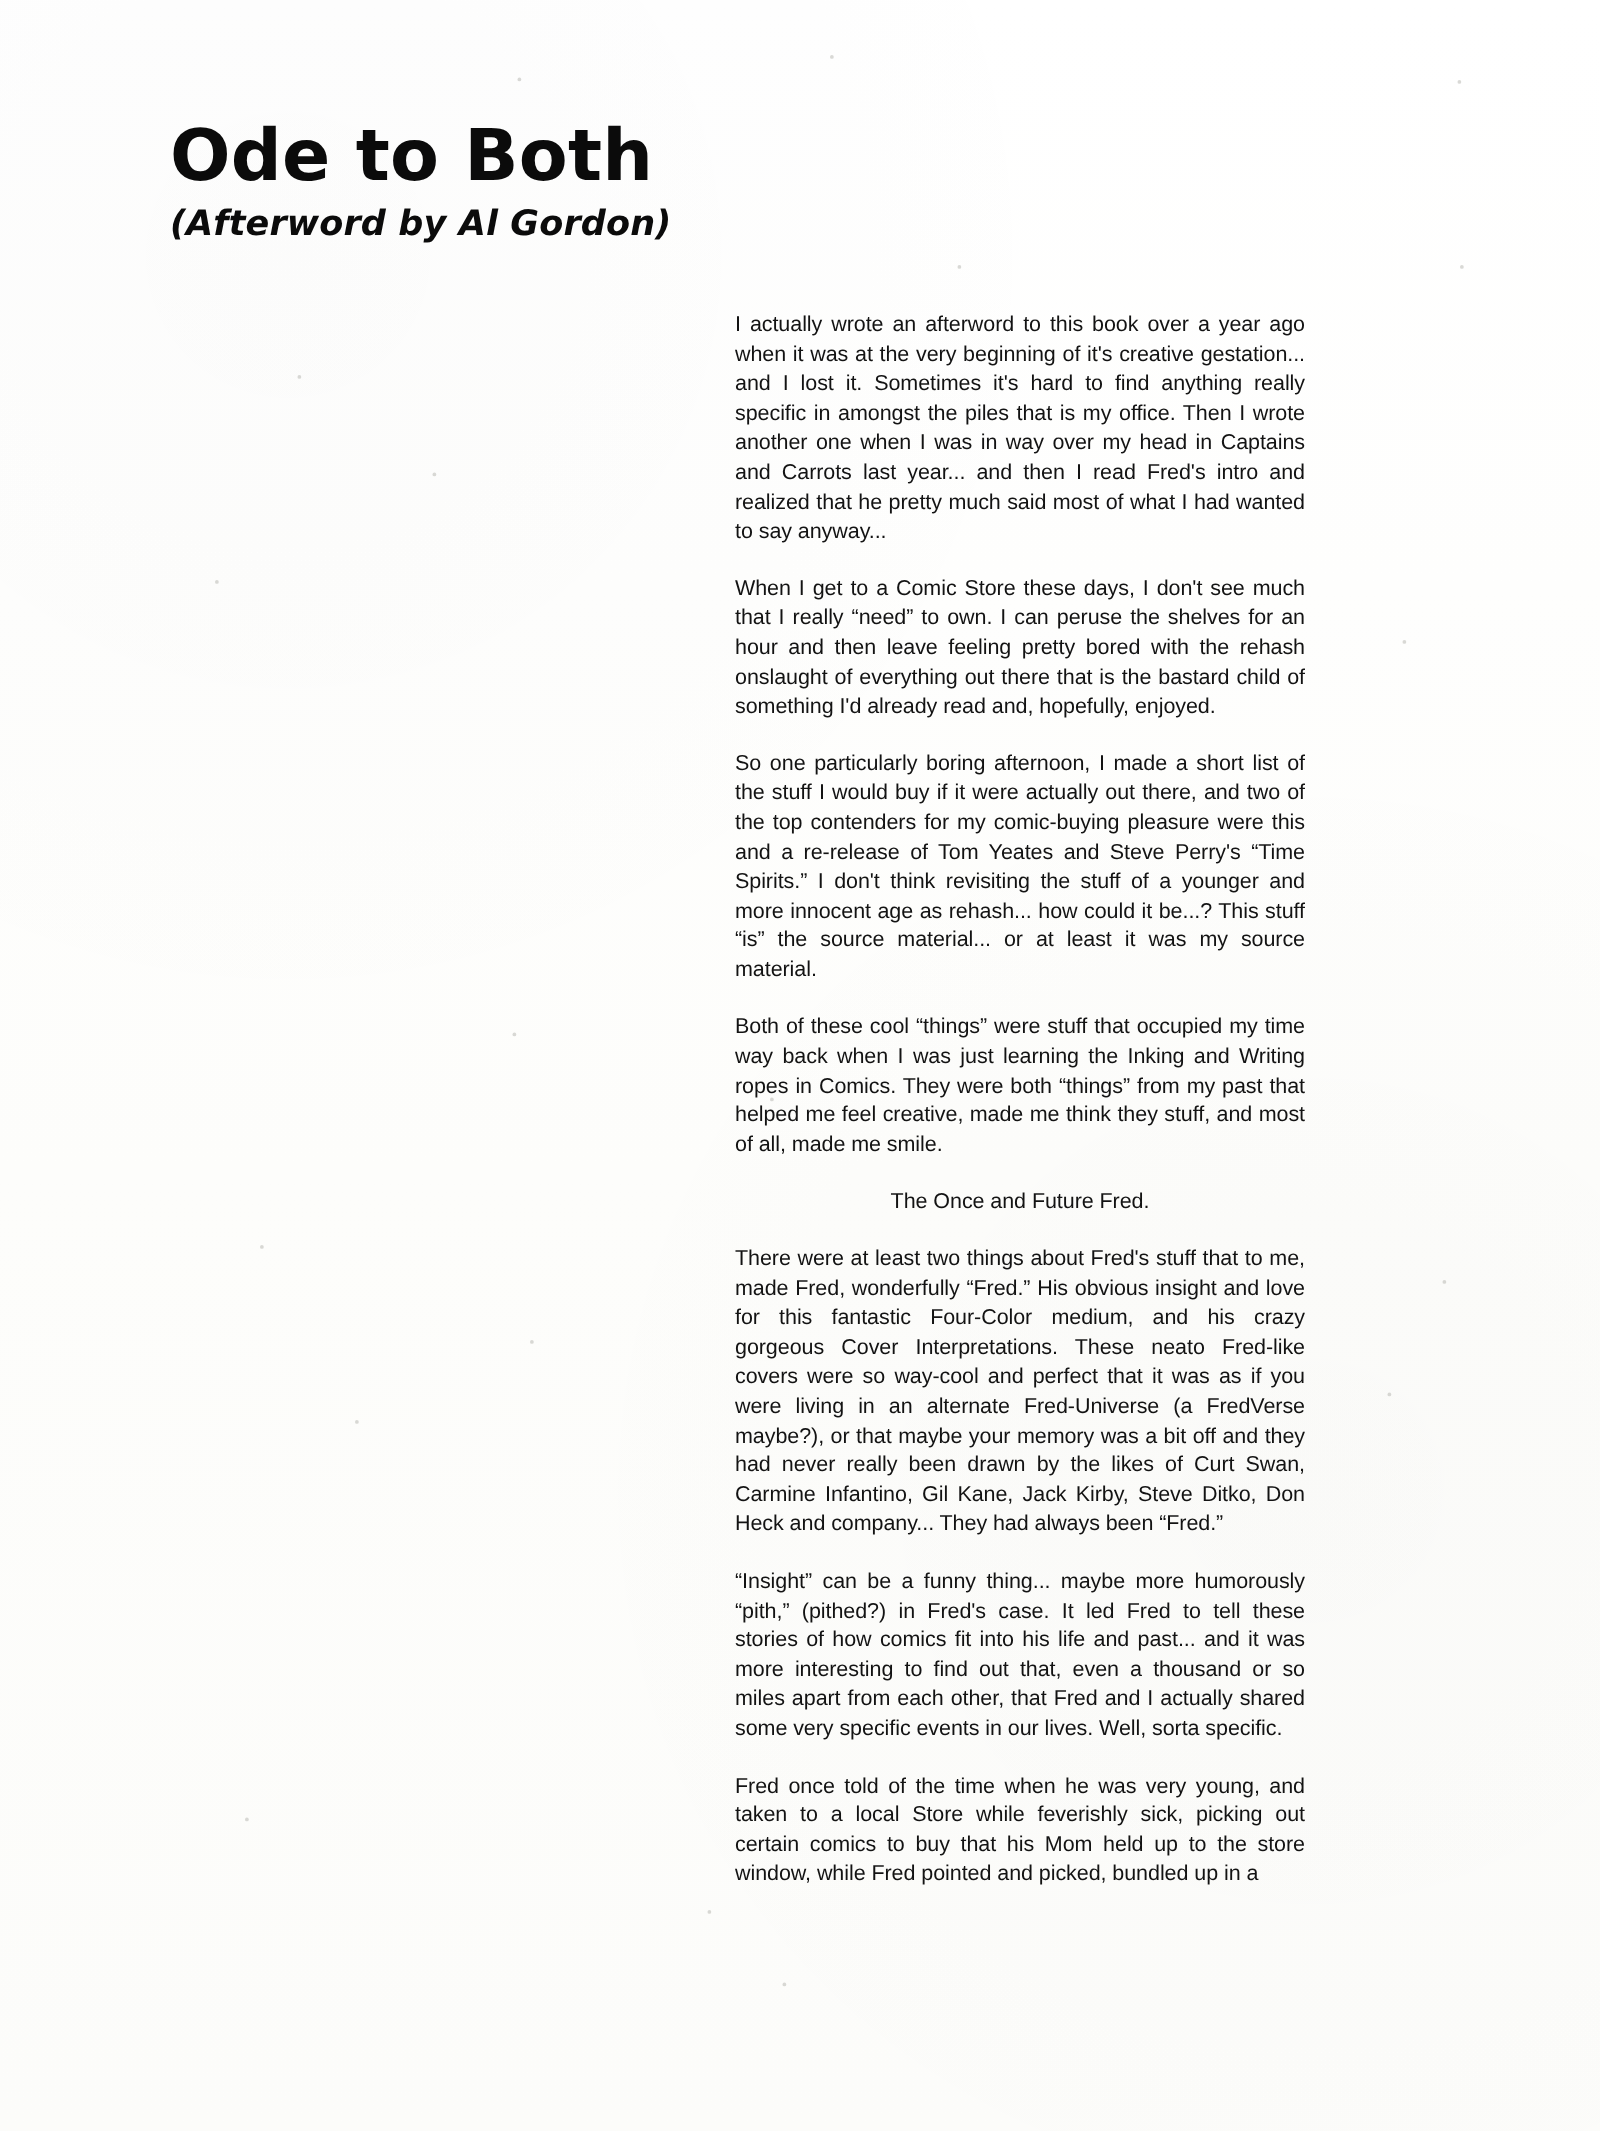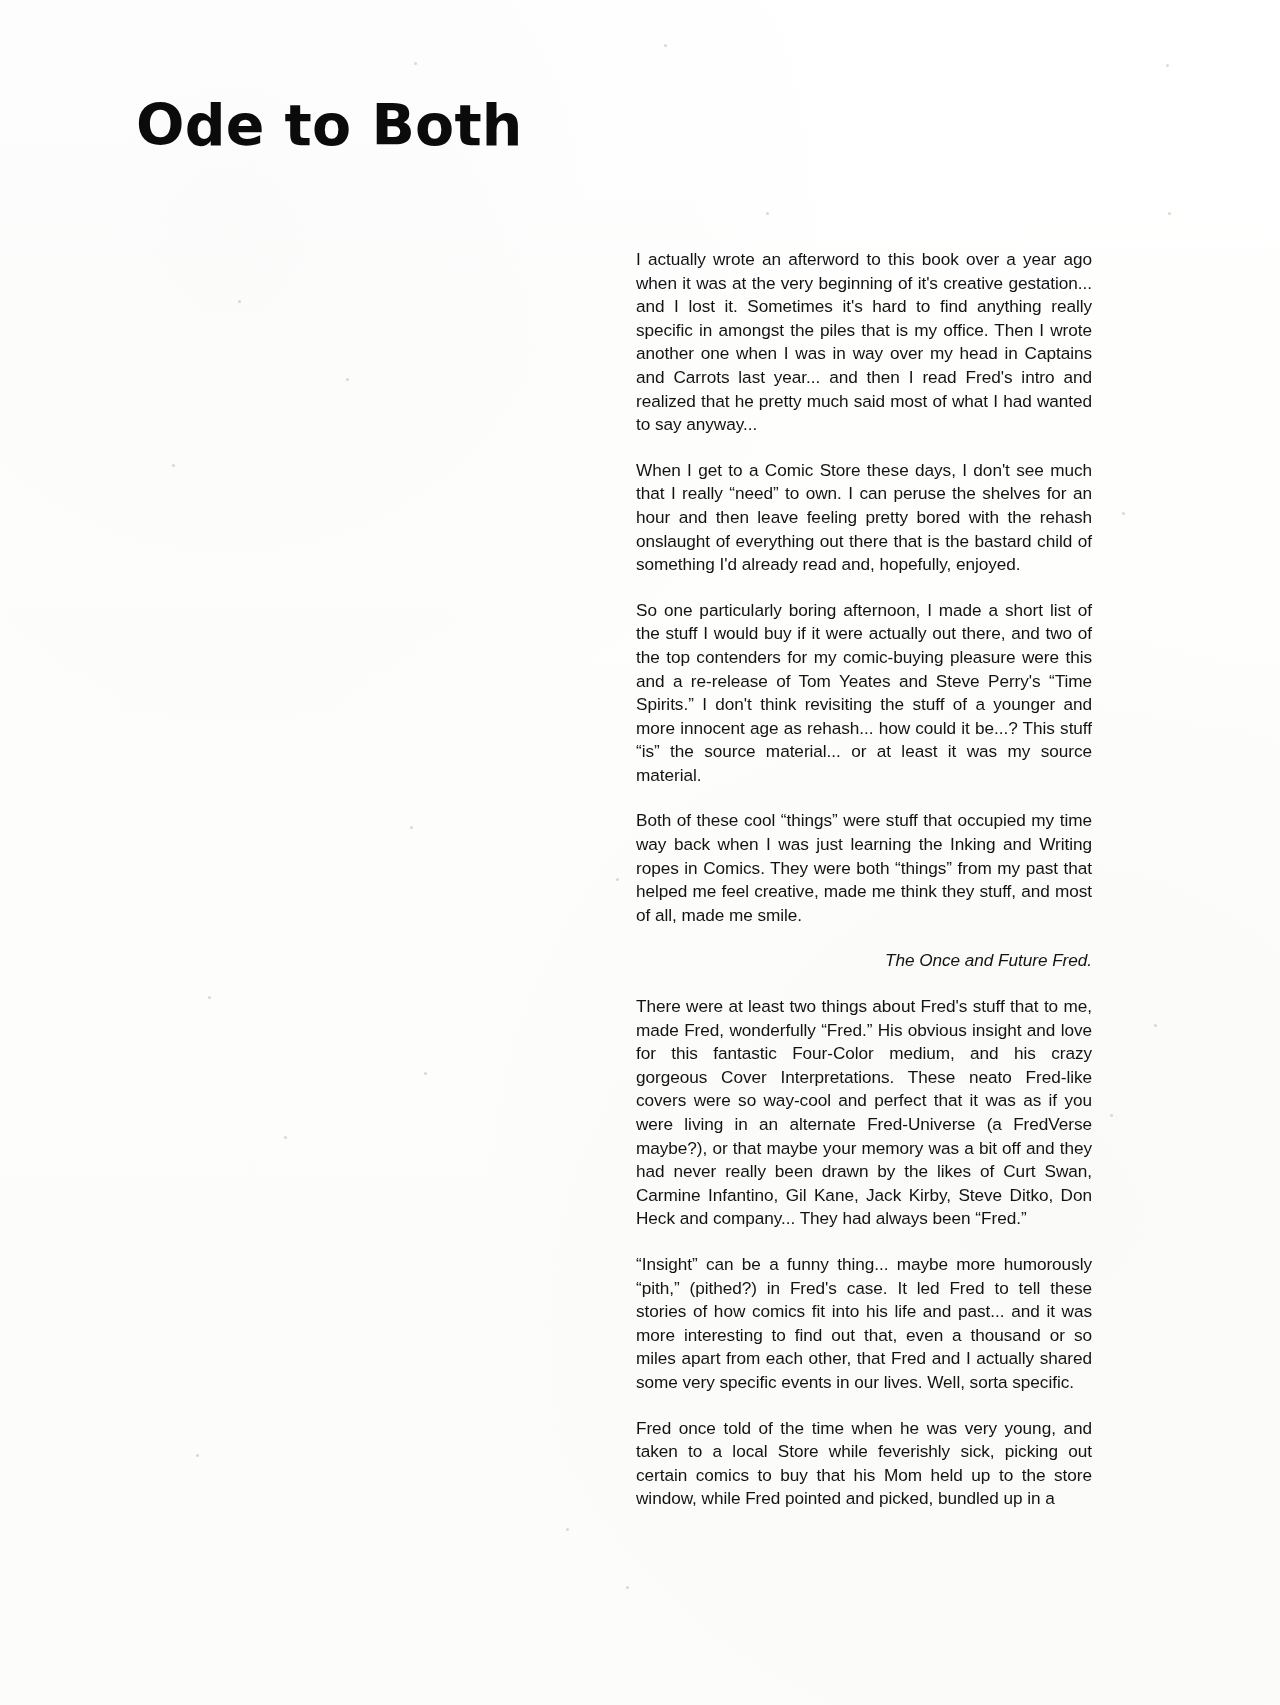--- a/index.html
+++ b/index.html
@@ -55,39 +55,38 @@
     font-weight: 700;
     font-style: italic;
     letter-spacing: 0.1px;
     color: #0b0b0b;
     margin: 8px 0 0 0;
     white-space: nowrap;
   }
 
   .body-column {
     position: absolute;
-    left: 636px;
+    left: 588px;
     top: 248px;
     width: 456px;
   }
   .para {
     margin: 0 0 22px 0;
     font-size: 17.2px;
     line-height: 23.6px;
     text-align: justify;
     text-justify: inter-word;
     color: #131313;
     letter-spacing: -0.05px;
   }
   .para:last-child {
     margin-bottom: 0;
   }
   .para.no-justify {
-    text-align: right;
-    font-style: italic;
+    text-align: center;
   }
 </style>
 </head>
 <body>
 
 <div class="page">
   <div class="paper-tone"></div>
 
   <div class="speck" style="left:414px;top:62px;width:3px;height:3px;"></div>
   <div class="speck" style="left:664px;top:44px;width:3px;height:3px;"></div>
@@ -104,20 +103,21 @@
   <div class="speck" style="left:1154px;top:1024px;width:3px;height:3px;"></div>
   <div class="speck" style="left:424px;top:1072px;width:3px;height:3px;"></div>
   <div class="speck" style="left:1110px;top:1114px;width:3px;height:3px;"></div>
   <div class="speck" style="left:284px;top:1136px;width:3px;height:3px;"></div>
   <div class="speck" style="left:196px;top:1454px;width:3px;height:3px;"></div>
   <div class="speck" style="left:566px;top:1528px;width:3px;height:3px;"></div>
   <div class="speck" style="left:626px;top:1586px;width:3px;height:3px;"></div>
 
   <div class="title-block">
     <h1 class="doc-title">Ode to Both</h1>
+    <div class="doc-subtitle">(Afterword by Al Gordon)</div>
   </div>
 
   <div class="body-column">
     <p class="para">I actually wrote an afterword to this book over a year ago when it was at the very beginning of it's creative gestation... and I lost it.  Sometimes it's hard to find anything really specific in amongst the piles that is my office.  Then I wrote another one when I was in way over my head in Captains and Carrots last year... and then I read Fred's intro and realized that he pretty much said most of what I had wanted to say anyway...</p>
     <p class="para">When I get to a Comic Store these days, I don't see much that I really “need” to own.  I can peruse the shelves for an hour and then leave feeling pretty bored with the rehash onslaught of everything out there that is the bastard child of something I'd already read and, hopefully, enjoyed.</p>
     <p class="para">So one particularly boring afternoon, I made a short list of the stuff I would buy if it were actually out there, and two of the top contenders for my comic-buying pleasure were this and a re-release of Tom Yeates and Steve Perry's “Time Spirits.”  I don't think revisiting the stuff of a younger and more innocent age as rehash... how could it be...?  This stuff “is” the source material... or at least it was my source material.</p>
     <p class="para">Both of these cool “things” were stuff that occupied my time way back when I was just learning the Inking and Writing ropes in Comics.  They were both “things” from my past that helped me feel creative, made me think they stuff, and most of all, made me smile.</p>
     <p class="para no-justify">The Once and Future Fred.</p>
     <p class="para">There were at least two things about Fred's stuff that to me, made Fred, wonderfully “Fred.”  His obvious insight and love for this fantastic Four-Color medium, and his crazy gorgeous Cover Interpretations.  These neato Fred-like covers were so way-cool and perfect that it was as if you were living in an alternate Fred-Universe (a FredVerse maybe?), or that maybe your memory was a bit off and they had never really been drawn by the likes of Curt Swan, Carmine Infantino, Gil Kane, Jack Kirby, Steve Ditko, Don Heck and company...  They had always been “Fred.”</p>
     <p class="para">“Insight” can be a funny thing...  maybe more humorously “pith,” (pithed?) in Fred's case.  It led Fred to tell these stories of how comics fit into his life and past... and it was more interesting to find out that, even a thousand or so miles apart from each other, that Fred and I actually shared some very specific events in our lives.  Well, sorta specific.</p>

